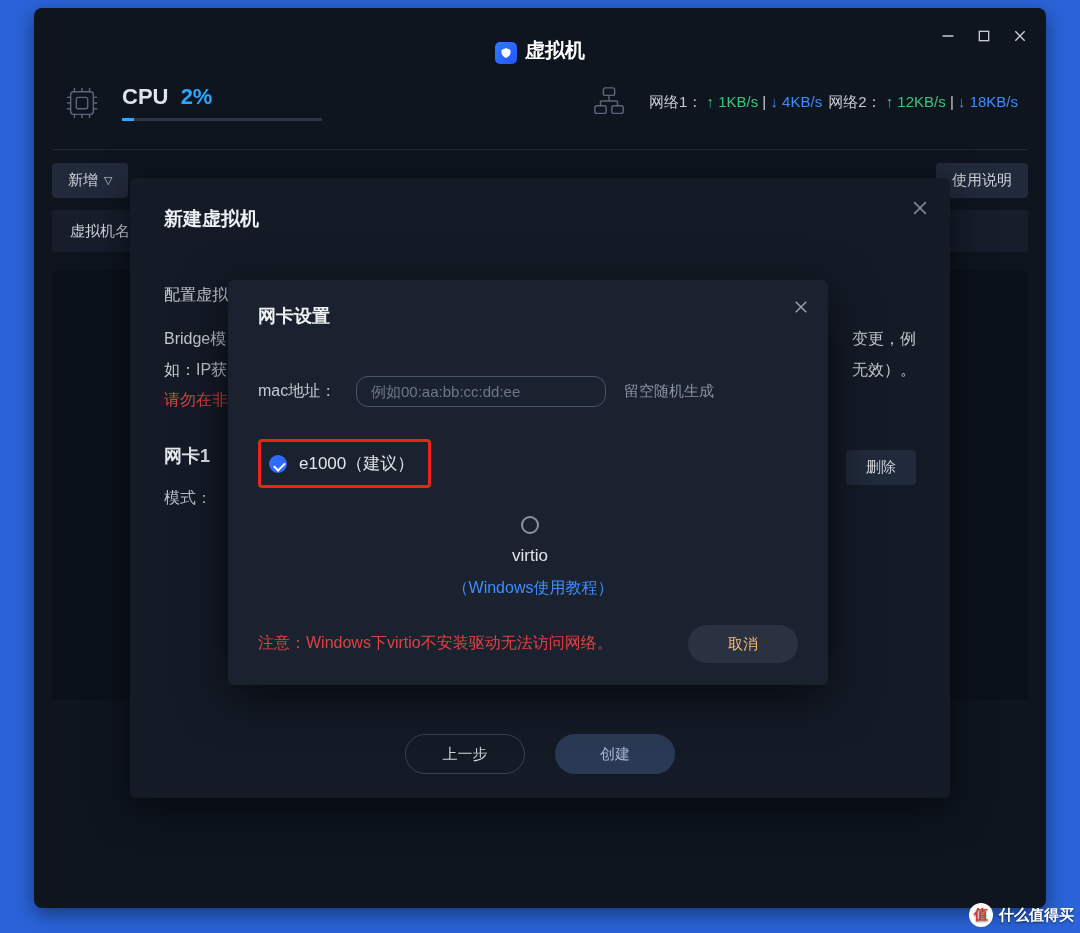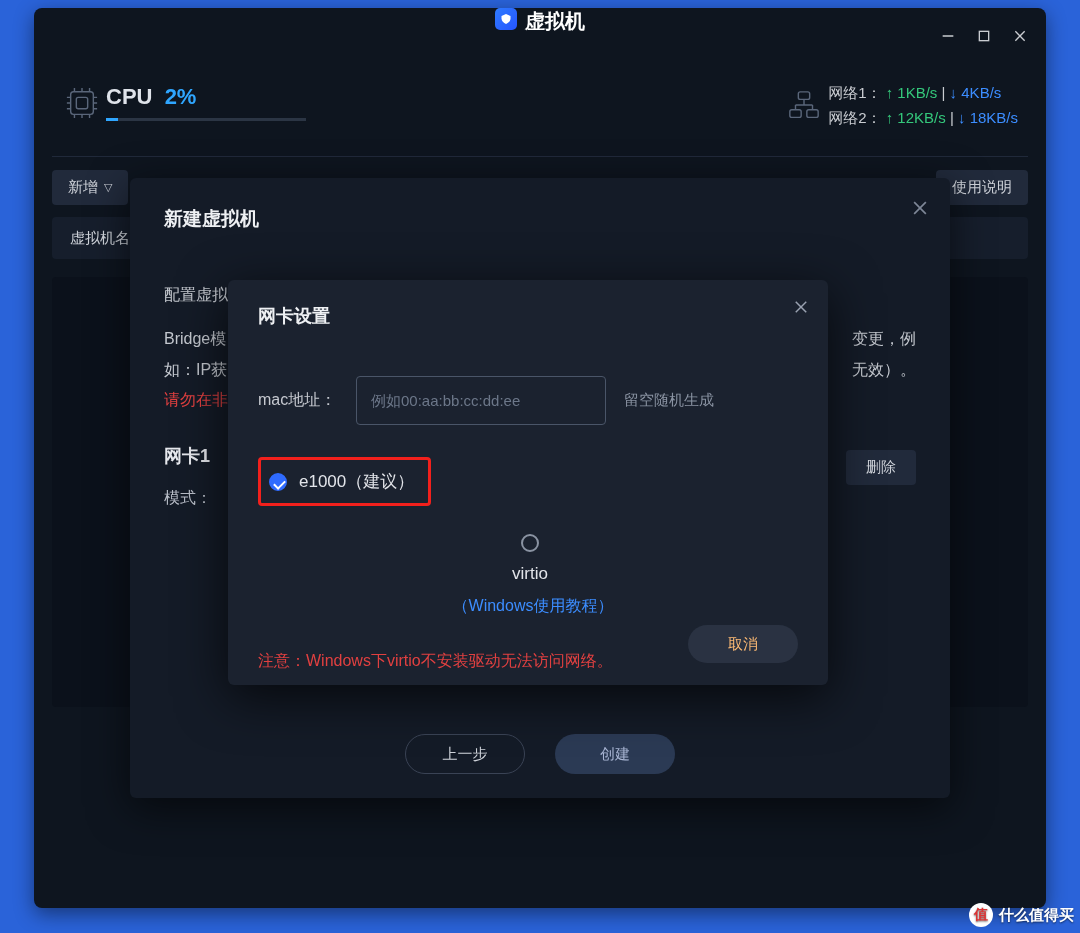--- a/index.html
+++ b/index.html
@@ -19,21 +19,21 @@
     width: 1012px; height: 900px;
     background: #0e151f;
     border-radius: 8px;
     box-shadow: 0 6px 20px rgba(0,0,0,.45);
     overflow: hidden;
   }
   
   .titlebar {
     height: 56px;
     display: flex;
-    align-items: flex-start;
+    align-items: flex-end;
     justify-content: center;
     position: relative;
     color: #fff;
     font-size: 20px;
     font-weight: 600;
   }
   .titlebar .logo {
     width: 22px; height: 22px; border-radius: 5px;
     background: linear-gradient(135deg,#2f7bff,#2554ff);
     display: inline-flex; align-items: center; justify-content: center;
@@ -49,38 +49,38 @@
   .window-controls svg { width: 16px; height: 16px; stroke:#c9ccd1; fill:none; stroke-width:2; }
 
   
   .stats {
     display: flex;
     padding: 20px 28px 28px 28px;
     align-items: flex-start;
     gap: 40px;
     color:#c9ccd1;
   }
-  .stat-block { display:flex; align-items:center; gap:4px; }
+  .stat-block { display:flex; align-items:center; gap:20px; }
   .chip {
     width: 40px; height: 36px; border-radius:6px;
     display:flex;align-items:center;justify-content:center;
     color:#6d7785; font-size:9px;
   }
   .chip svg { width:38px; height:34px; }
   .cpu-label { font-size:22px; font-weight:700; color:#dfe3ea; }
   .cpu-pct { font-size:22px; font-weight:700; color:#2fa6ff; margin-left:8px;}
   .bar { width:200px; height:3px; background:#2b3544; margin-top:8px; }
   .bar .fill { height:100%; background:#2fa6ff; width:6%; }
   .mem-label { font-size:22px; font-weight:700; color:#dfe3ea; }
   .mem-used { color:#29d19b; font-size:22px; font-weight:700; margin-left:10px;}
   .mem-total { color:#8a93a2; font-size:22px; font-weight:700;}
   .mem-bar { width:200px; height:3px; background:#2b3544; margin-top:8px;}
   .mem-bar .fill { height:100%; background:#29d19b; width:14%; }
   .net-icon { width:36px; height:34px; }
-  .net-col { display:flex; flex-direction:column; gap:6px; font-size:15px; color:#c9ccd1;}
+  .net-col { display:flex; flex-direction:row; gap:6px; font-size:15px; color:#c9ccd1;}
   .up { color:#34c77b; }
   .dn { color:#3c8dff; }
   .net-line { white-space:nowrap; }
 
   .divider { height:1px; background:#20293a; margin:0 18px; }
 
   
   .toolbar {
     position:relative;
     height:60px;
@@ -151,22 +151,22 @@
     box-shadow:0 12px 50px rgba(0,0,0,.7);
     padding:24px 30px;
     color:#d6d9df;
   }
   .modal2 h3 { font-size:18px; color:#eef0f3; font-weight:700; }
   .modal2 .close2 { position:absolute; right:18px; top:18px; cursor:pointer;}
   .modal2 .close2 svg{width:18px;height:18px;stroke:#9aa2b1;stroke-width:2;fill:none;}
   .modal2 .row { display:flex; align-items:center; gap:18px; margin-top:48px;}
   .modal2 .row label { font-size:16px; color:#c6c9d0; width:80px;}
   .modal2 input[type=text]{
-    flex:0 0 250px; height:49px; padding:0 14px;
-    background:transparent; border:1px solid #4a5568; border-radius:4px;
+    flex:0 0 250px; height:31px; padding:0 14px;
+    background:transparent; border:1px solid #4a5568; border-radius:12px;
     color:#d6d9df; font-size:15px;
   }
   .modal2 input::placeholder{ color:#6c7789; }
   .modal2 .hint { color:#8a93a2; font-size:15px; }
   .radio-row { display:flex; align-items:center; gap:12px; margin-top:28px; padding-left:4px;flex-direction:column;}
   .radio {
     width:18px;height:18px;border-radius:50%;
     border:2px solid #8a93a2; display:inline-block; position:relative; cursor:pointer;
   }
   .radio.checked { background:#2f6bff; border-color:#2f6bff;}

